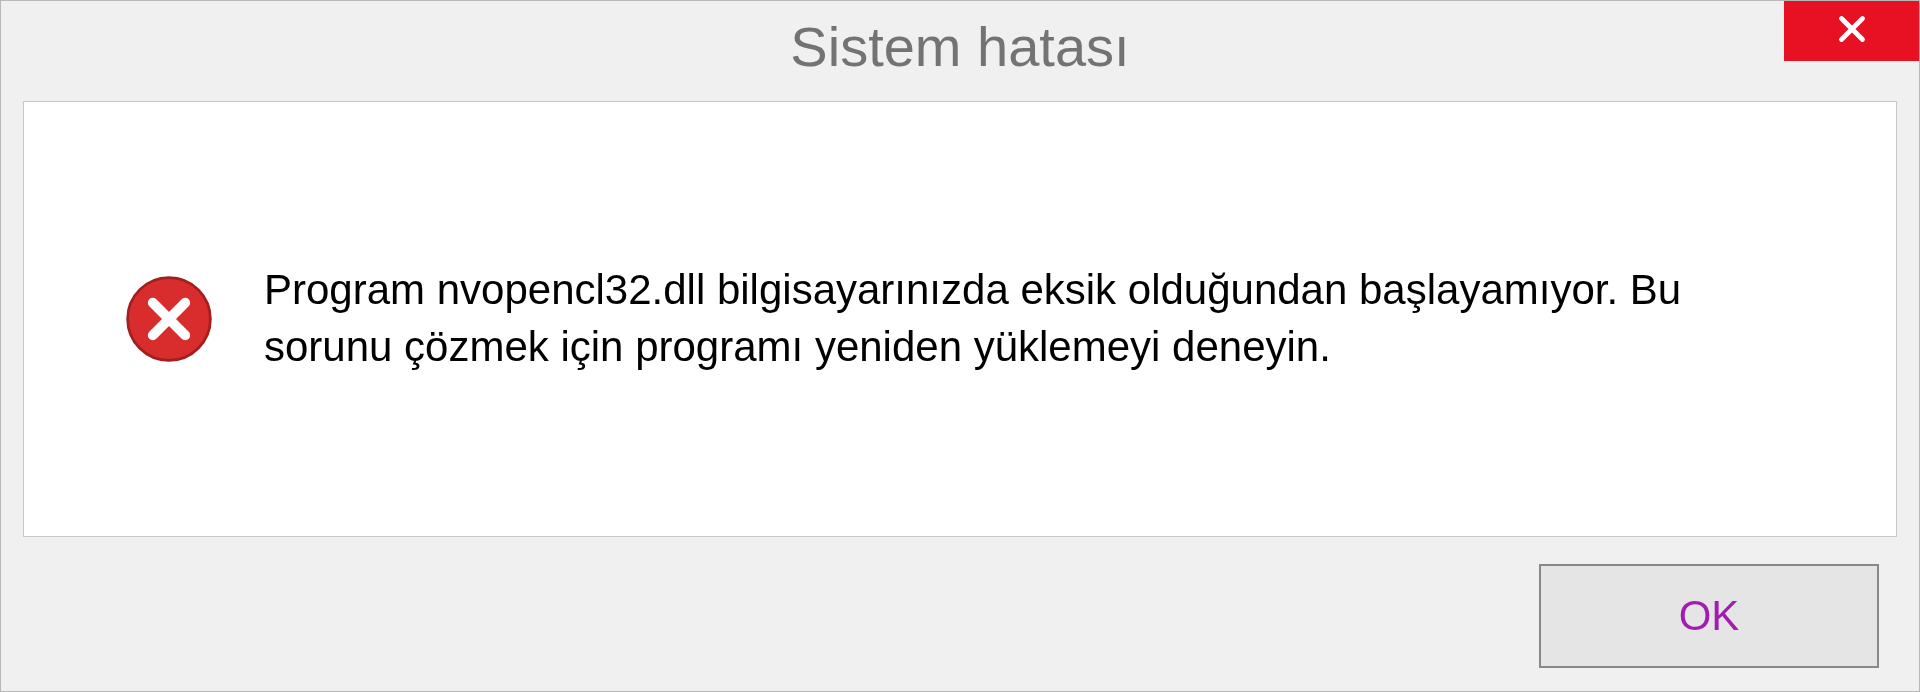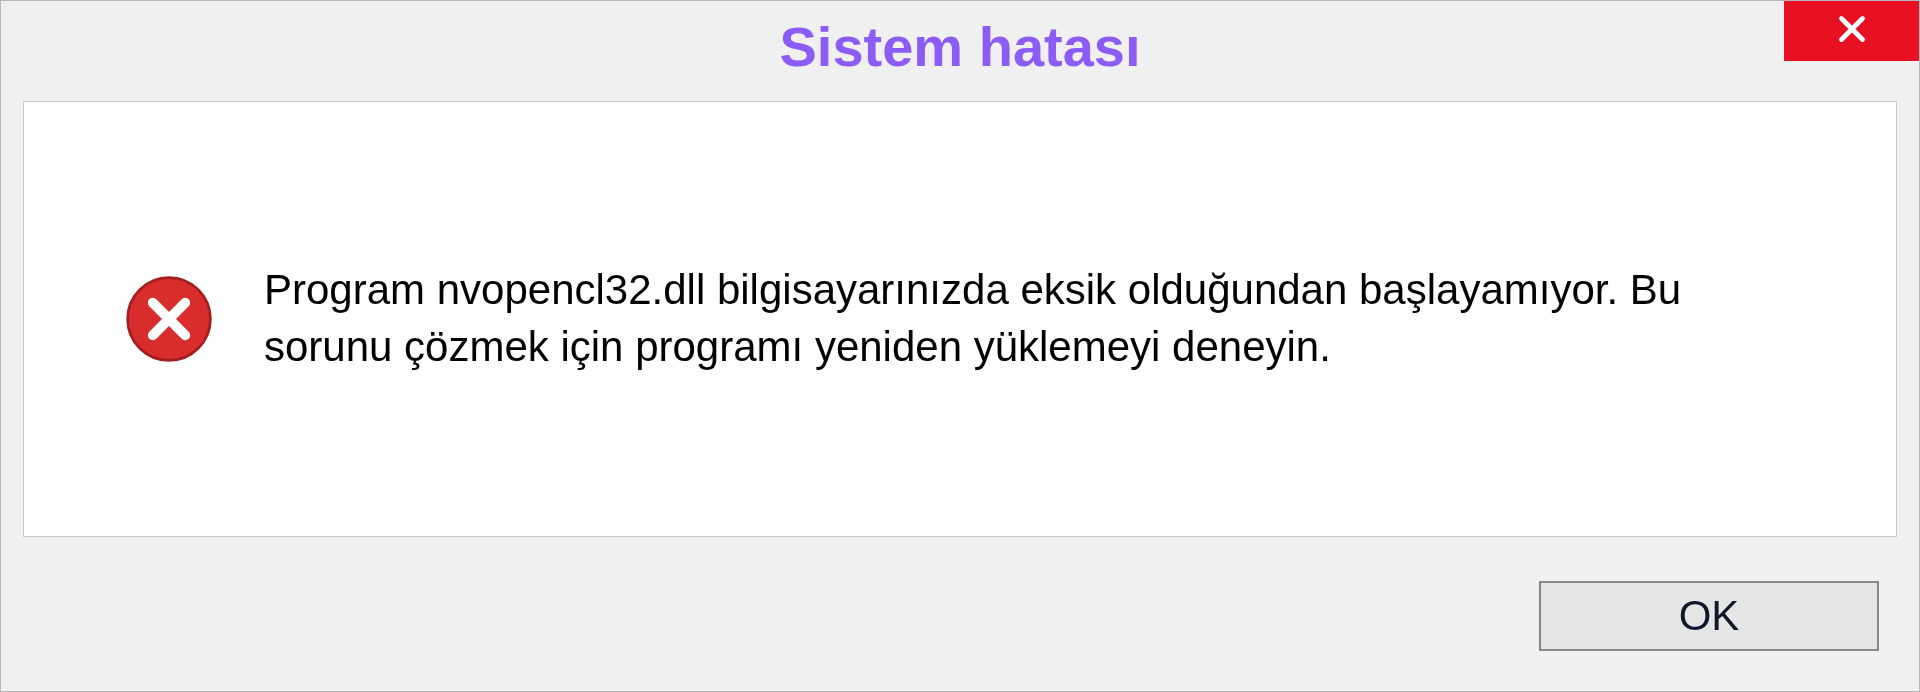--- a/index.html
+++ b/index.html
@@ -26,22 +26,22 @@
     .titlebar {
       height: 90px;
       display: flex;
       align-items: center;
       justify-content: center;
       position: relative;
       background: #f0f0f0;
     }
     .title {
       font-size: 56px;
-      font-weight: 700;
-      color: #8b5cf6;
+      font-weight: 400;
+      color: #737373;
     }
     .close-btn {
       position: absolute;
       top: 0;
       right: 0;
       width: 135px;
       height: 60px;
       background: #e81123;
       display: flex;
       align-items: center;
@@ -91,25 +91,25 @@
       transform: translateX(-50%);
       font-size: 74px;
       font-weight: 800;
       color: #e01616;
       letter-spacing: 2px;
       white-space: nowrap;
       font-family: Arial, sans-serif;
     }
     .ok-btn {
       width: 340px;
-      height: 70px;
+      height: 104px;
       background: #e5e5e5;
       border: 2px solid #888888;
       font-size: 42px;
-      color: #0f172a;
+      color: #a21caf;
       cursor: pointer;
       display: flex;
       align-items: center;
       justify-content: center;
       font-family: inherit;
     }
   </style>
 </head>
 <body>
 

